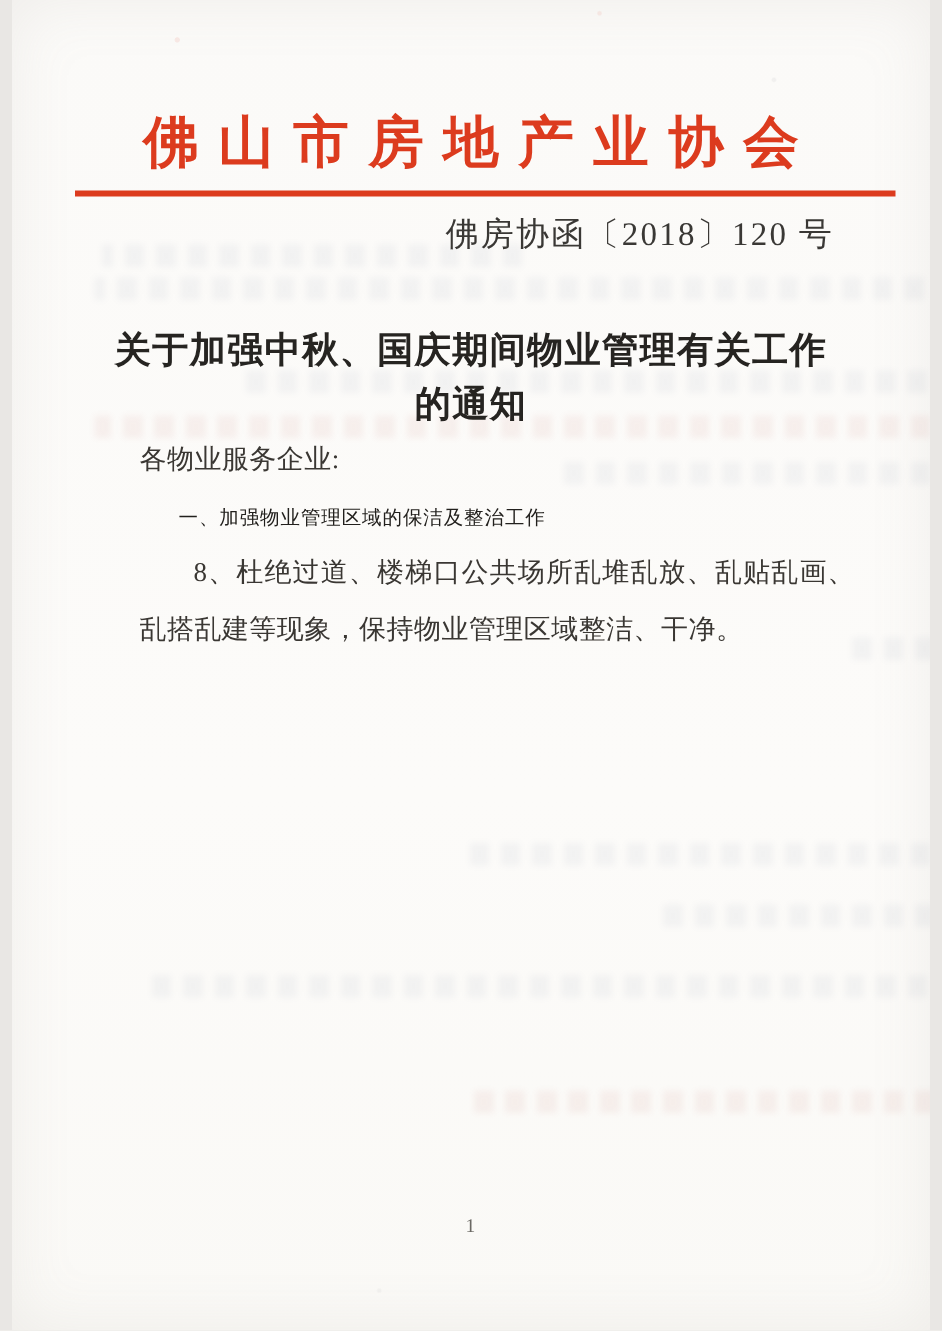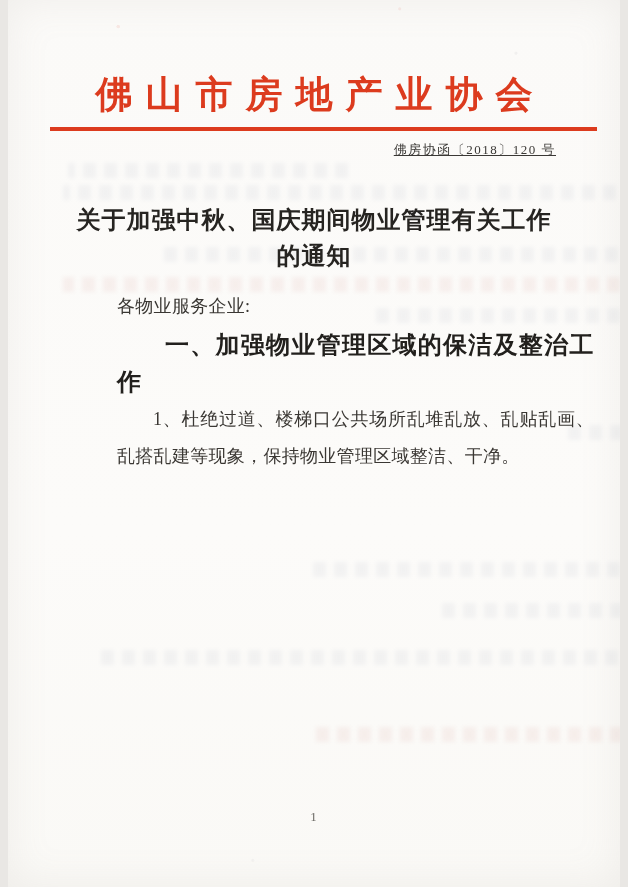--- a/index.html
+++ b/index.html
@@ -36,40 +36,40 @@
     letter-spacing:13px;padding-left:13px;
     color:var(--red,#dc3b1e);
     font-family:"Liberation Serif","DejaVu Serif",serif;
   }
   .red-rule{
     position:absolute;top:127px;left:42px;width:547px;height:4px;
     background:var(--red,#dc3b1e);
   }
   .doc-number{
     position:absolute;top:141px;right:64px;
-    font-size:13px;letter-spacing:1.5px;color:#3a3835;text-decoration:underline;
+    font-size:22px;letter-spacing:1.5px;color:#3a3835;
   }
   .doc-title{
-    position:absolute;top:202px;left:44px;right:44px;
+    position:absolute;top:216px;left:44px;right:44px;
     margin:0;text-align:center;
     font-size:24px;font-weight:bold;line-height:36px;
     color:#262421;letter-spacing:1px;
     font-family:"Liberation Sans","DejaVu Sans",sans-serif;
   }
   .body-text{
     position:absolute;top:288px;left:85px;width:477px;
     font-size:18px;line-height:37.5px;letter-spacing:.3px;
-    text-align:justify;color:#3a3733;margin-left:24px;
+    text-align:justify;color:#3a3733;
   }
   .body-text p{margin:0;text-indent:2em;}
   .body-text p.salutation{text-indent:0;}
   .body-text p.section-heading{
-    font-weight:bold;color:#22201d;letter-spacing:.6px;
+    font-weight:normal;color:#22201d;letter-spacing:.6px;
     font-family:"Liberation Sans","DejaVu Sans",sans-serif;
-    font-size:24px;
+    font-size:13px;
   }
   .page-number{
     position:absolute;top:809px;left:0;right:0;
     text-align:center;font-size:13px;color:#6b6964;letter-spacing:1px;
   }
 </style>
 </head>
 <body>
 
 <div class="page" style="--red: #dc3b1e;">
@@ -92,18 +92,18 @@
   <div class="doc-number">佛房协函〔2018〕120 号</div>
 
   <h2 class="doc-title">
     <span>关于加强中秋、国庆期间物业管理有关工作</span><br>
     <span>的通知</span>
   </h2>
 
   <div class="body-text">
     <p class="salutation">各物业服务企业:</p>
     <p class="section-heading">一、加强物业管理区域的保洁及整治工作</p>
-    <p>1、杜绝过道、楼梯口公共场所乱堆乱放、乱贴乱画、乱搭乱建等现象，保持物业管理区域整洁、干净。</p>
+    <p>8、杜绝过道、楼梯口公共场所乱堆乱放、乱贴乱画、乱搭乱建等现象，保持物业管理区域整洁、干净。</p>
   </div>
 
   <div class="page-number">1</div>
 
 </div>
 
 </body></html>

